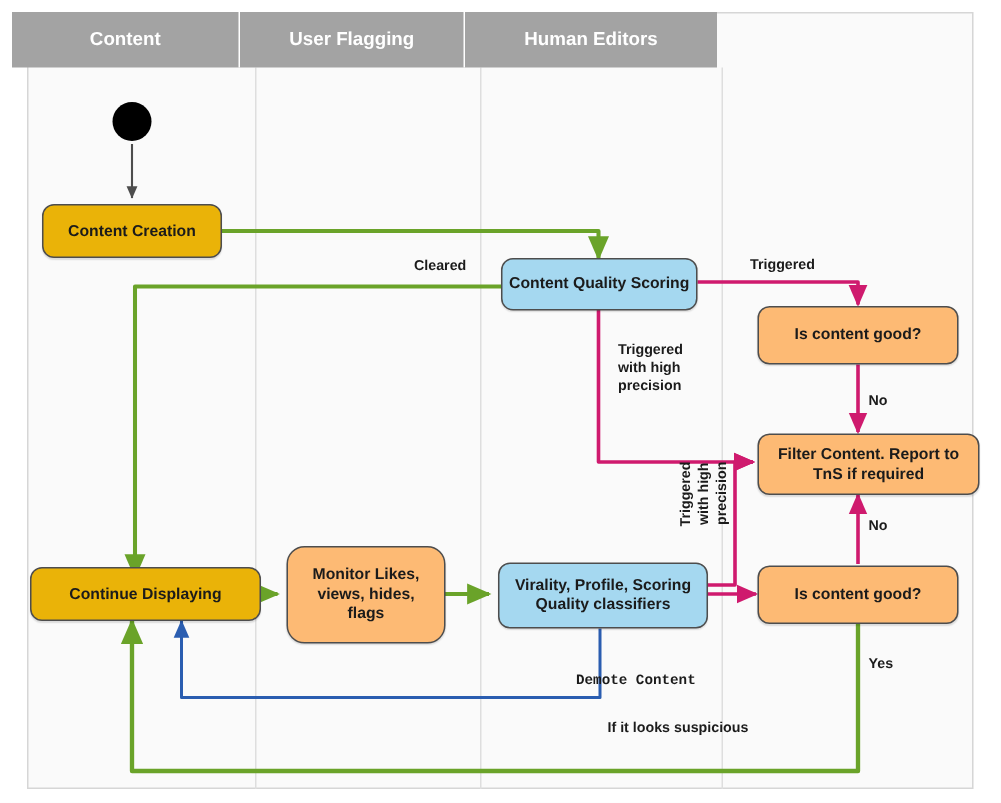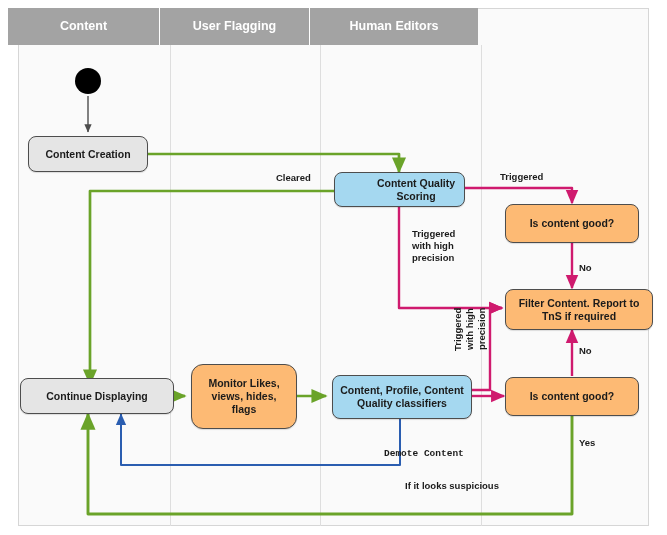--- a/index.html
+++ b/index.html
@@ -62,21 +62,21 @@
     justify-content:center;
     text-align:center;
     font-size:10.5px;
     font-weight:bold;
     color:#1b1b1b;
     line-height:1.22;
     padding:2px 4px;
     z-index:6;
     box-shadow:0 1px 1px rgba(0,0,0,.12);
   }
-  .n-green{background:#e5e5e5;}
+  .n-green{background:#eab308;}
   .n-blue{background:#a5d8f0;}
   .n-orange{background:#fdba74;}
   .n-orange.big{border-radius:12px;}
   .start-dot{
     position:absolute;
     width:26px;height:26px;
     border-radius:50%;
     background:#000000;
     z-index:6;
   }
@@ -167,21 +167,21 @@
       <path d="M572,416 L572,514 L88,514 L88,414" stroke="#6aa329" stroke-width="2.9" marker-end="url(#ah-green)"></path>
     </g>
   </svg>
 
   <div class="start-dot" style="left:75px;top:68px;"></div>
 
   <div class="node n-green" style="left:28px;top:136px;width:120px;height:36px;">
     <span>Content Creation</span>
   </div>
 
-  <div class="node n-blue" style="left:334px;top:172px;width:131px;height:35px;padding-left:37px;">
+  <div class="node n-blue" style="left:334px;top:172px;width:131px;height:35px;">
     <span>Content Quality Scoring</span>
   </div>
 
   <div class="node n-orange" style="left:505px;top:204px;width:134px;height:39px;">
     <span>Is content good?</span>
   </div>
 
   <div class="node n-orange" style="left:505px;top:289px;width:148px;height:41px;flex-direction:column;">
     <span>Filter Content. Report to</span>
     <span>TnS if required</span>
@@ -195,21 +195,21 @@
     <span>Continue Displaying</span>
   </div>
 
   <div class="node n-orange big" style="left:191px;top:364px;width:106px;height:65px;flex-direction:column;">
     <span>Monitor Likes,</span>
     <span>views, hides,</span>
     <span>flags</span>
   </div>
 
   <div class="node n-blue" style="left:332px;top:375px;width:140px;height:44px;flex-direction:column;">
-    <span>Content, Profile, Content</span>
+    <span>Virality, Profile, Scoring</span>
     <span>Quality classifiers</span>
   </div>
 
   <div class="elabel" style="left:276px;top:172px;">Cleared</div>
 
   <div class="elabel" style="left:500px;top:171px;">Triggered</div>
 
   <div class="elabel" style="left:412px;top:228px;white-space:pre-line;">Triggered
 with high
 precision</div>

